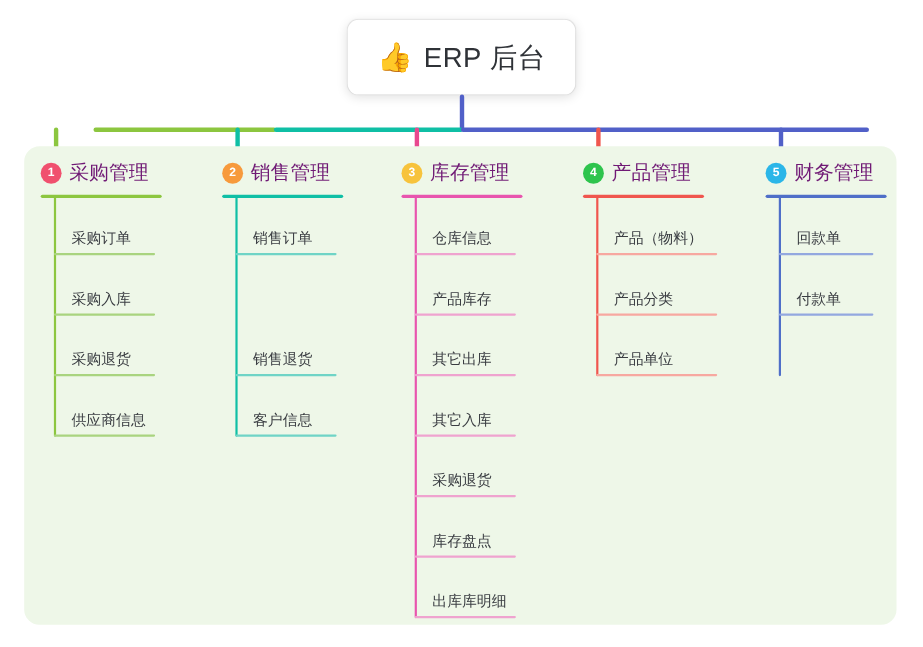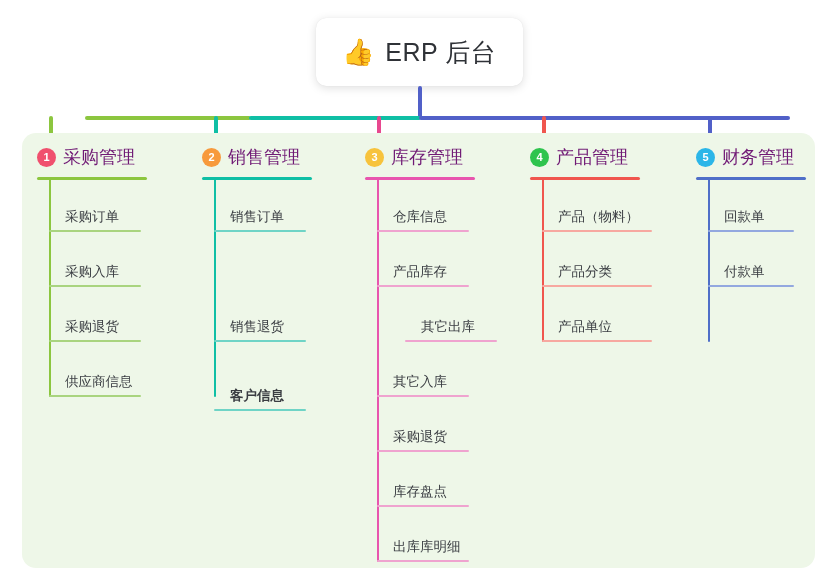--- a/index.html
+++ b/index.html
@@ -147,41 +147,41 @@
         <div class="head-rule" style="width: 110px; background: rgb(15, 191, 165);"></div>
         <div class="spine" style="height: 218px; background: rgb(15, 191, 165);"></div>
         <div class="leaf" style="top: 69px; height: 30px; width: 112px;">
           <span class="leaf-label">销售订单</span>
           <div class="leaf-rule" style="width: 92px; background: rgb(111, 212, 198);"></div>
         </div>
         <div class="leaf" style="top: 179px; height: 30px; width: 112px; padding-left: 45px;">
           <span class="leaf-label">销售退货</span>
           <div class="leaf-rule" style="width: 92px; background: rgb(111, 212, 198);"></div>
         </div>
-        <div class="leaf" style="top: 248px; height: 30px; width: 112px; font-weight: bold;">
+        <div class="leaf" style="top: 234px; height: 30px; width: 112px;">
           <span class="leaf-label">客户信息</span>
           <div class="leaf-rule" style="width: 92px; background: rgb(111, 212, 198);"></div>
         </div>
       </div>
       <div class="column" style="left: 365px; top: 133px; width: 160px; height: 435px;">
         <div class="col-head">
           <span class="badge" style="background: rgb(247, 195, 60);">3</span>
           <span class="col-title">库存管理</span>
         </div>
         <div class="head-rule" style="width: 110px; background: rgb(232, 85, 174);"></div>
         <div class="spine" style="height: 383px; background: rgb(232, 85, 174);"></div>
         <div class="leaf" style="top: 69px; height: 30px; width: 112px;">
           <span class="leaf-label">仓库信息</span>
           <div class="leaf-rule" style="width: 92px; background: rgb(239, 163, 207);"></div>
         </div>
         <div class="leaf" style="top: 124px; height: 30px; width: 112px;">
           <span class="leaf-label">产品库存</span>
           <div class="leaf-rule" style="width: 92px; background: rgb(239, 163, 207);"></div>
         </div>
-        <div class="leaf" style="top: 179px; height: 30px; width: 112px; margin-left: 28px;">
+        <div class="leaf" style="top: 179px; height: 30px; width: 112px;">
           <span class="leaf-label">其它出库</span>
           <div class="leaf-rule" style="width: 92px; background: rgb(239, 163, 207);"></div>
         </div>
         <div class="leaf" style="top: 234px; height: 30px; width: 112px;">
           <span class="leaf-label">其它入库</span>
           <div class="leaf-rule" style="width: 92px; background: rgb(239, 163, 207);"></div>
         </div>
         <div class="leaf" style="top: 289px; height: 30px; width: 112px;">
           <span class="leaf-label">采购退货</span>
           <div class="leaf-rule" style="width: 92px; background: rgb(239, 163, 207);"></div>

